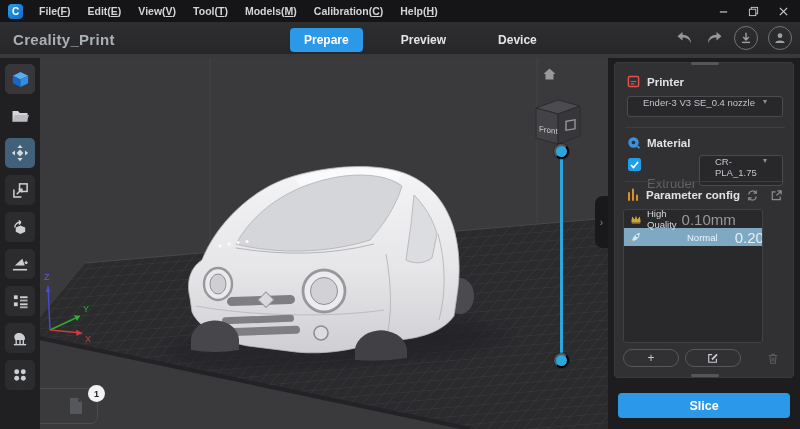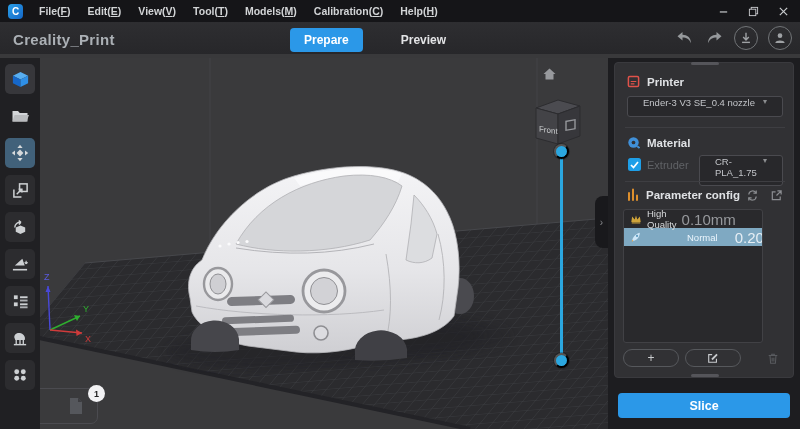--- a/index.html
+++ b/index.html
@@ -71,21 +71,21 @@
     border:1px solid #3a3a3e; border-radius:4px; }
   .drag-handle { position:absolute; left:76px; width:28px; height:3px; background:#55555a; border-radius:2px; }
   .section-head { position:absolute; left:12px; display:flex; align-items:center; gap:7px; }
   .section-head .s-label { color:#dfe1e4; font-size:11.5px; font-weight:bold; }
   .hairline { position:absolute; left:10px; width:160px; height:1px; background:#3e3e42; }
   .dropdown { position:absolute; background:#28282b; border:1px solid #4a4a4f; border-radius:3px;
     display:flex; align-items:flex-start; padding:0 15px; color:#c3c5c9; font-size:9.5px; }
   .dropdown .caret { margin-left:auto; color:#8b8d90; font-size:8px; }
   #extruder-check { position:absolute; left:13px; top:95px; width:13px; height:13px; background:#1e9fe8;
     border-radius:2.5px; display:flex; align-items:center; justify-content:center; }
-  #extruder-label { position:absolute; left:32px; top:96px; color:#606266; font-size:11px; }
+  #extruder-label { position:absolute; left:32px; top:113px; color:#606266; font-size:13px; }
   .head-act { position:absolute; top:126px; background:transparent; border:none; display:flex; }
 
   #profile-list { position:absolute; left:8px; top:146px; width:140px; height:134px;
     background:#29292c; border:1px solid #414145; border-radius:3px; overflow:hidden; }
   .profile-row { height:18px; display:flex; align-items:center; padding:0 6px; gap:5px; }
   .profile-row .p-name { font-size:9.5px; color:#d6d8da; }
   .profile-row .p-value { font-size:15px; color:#96989c; margin-left:auto; margin-right:46px; }
   .profile-row.selected { background:var(--sel,#7fa9c2); }
   .profile-row.selected .p-name { color:#eaf5fd;padding-left:40px; }
   .profile-row.selected .p-value { color:#e6eef4;padding-left:12px; }
@@ -141,20 +141,21 @@
           </span>
         </button>
       </div>
   </div>
 
   <div id="header-bar">
     <div id="app-title">Creality_Print</div>
     <div id="view-tabs">
         <button class="tab active">Prepare</button>
         <button class="tab">Preview</button>
+        <button class="tab">Device</button>
       </div>
     <div id="header-actions">
         <button class="h-act">
           <span>
             <svg width="17" height="14" viewBox="0 0 17 14">
               <path d="M6.5 1 L1.5 5.2 L6.5 9.4 L6.5 6.6 C10.5 6.6 13.2 8.2 15 12.2 C15 6.4 11 4 6.5 3.8 Z" fill="#96999c"></path>
             </svg>
           </span>
         </button>
         <button class="h-act">

